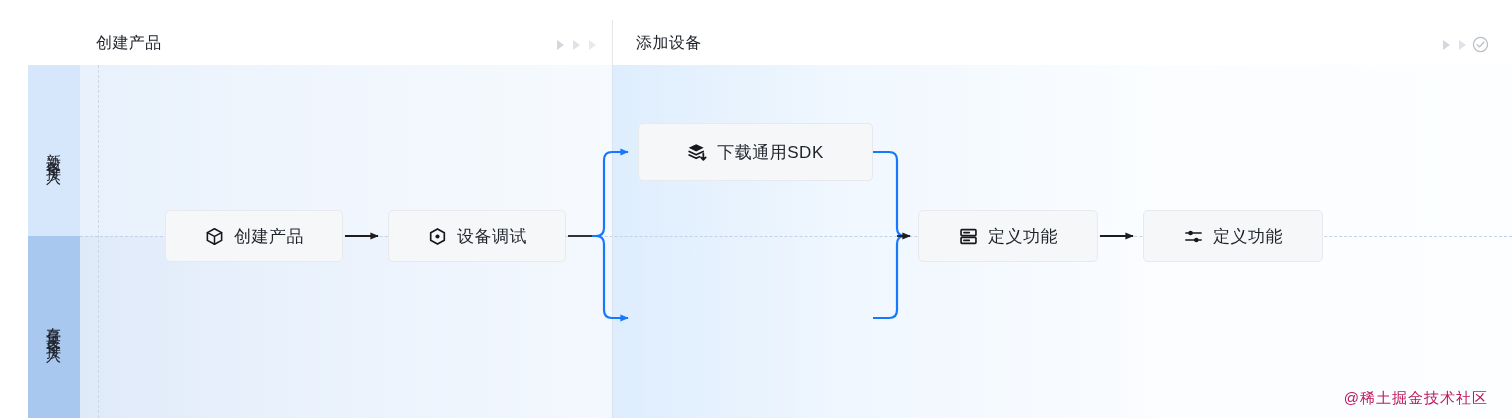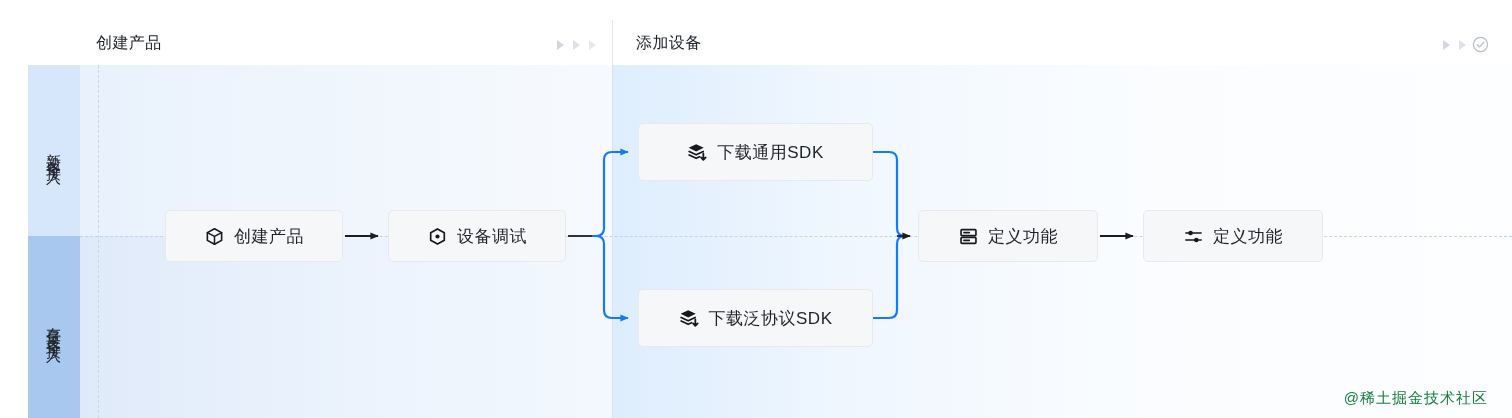--- a/index.html
+++ b/index.html
@@ -198,21 +198,21 @@
     overflow: visible;
     pointer-events: none;
   }
 
   
   .watermark {
     position: absolute;
     right: 24px;
     bottom: 10px;
     font-size: 15px;
-    color: #15803d;
+    color: #be185d;
     letter-spacing: 1px;
     white-space: nowrap;
     font-family: "Liberation Sans", "DejaVu Sans", sans-serif;
   }
 </style>
 </head>
 <body>
 
 <div id="canvas">
 
@@ -310,31 +310,20 @@
         <svg viewBox="0 0 24 24" width="20" height="20">
           <path d="M11 2.6 20 7 11 11.4 2 7 Z" fill="#15181d"></path>
           <path d="M2.6 11.4 11 15.3 19.4 11.4" fill="none" stroke="#15181d" stroke-width="2.1" stroke-linecap="round" stroke-linejoin="round"></path>
           <path d="M2.6 15.6 11 19.5 15 17.6" fill="none" stroke="#15181d" stroke-width="2.1" stroke-linecap="round" stroke-linejoin="round"></path>
           <path d="M19.6 13.6 L19.6 21.2 M16.8 18.4 L19.6 21.4 L22.4 18.4" fill="none" stroke="#15181d" stroke-width="2.1" stroke-linecap="round" stroke-linejoin="round"></path>
         </svg>
       </span>
       <span>下载通用SDK</span>
     </div>
 
-    <div class="node n-sdk-pro">
-      <span class="ico">
-        <svg viewBox="0 0 24 24" width="20" height="20">
-          <path d="M11 2.6 20 7 11 11.4 2 7 Z" fill="#15181d"></path>
-          <path d="M2.6 11.4 11 15.3 19.4 11.4" fill="none" stroke="#15181d" stroke-width="2.1" stroke-linecap="round" stroke-linejoin="round"></path>
-          <path d="M2.6 15.6 11 19.5 15 17.6" fill="none" stroke="#15181d" stroke-width="2.1" stroke-linecap="round" stroke-linejoin="round"></path>
-          <path d="M19.6 13.6 L19.6 21.2 M16.8 18.4 L19.6 21.4 L22.4 18.4" fill="none" stroke="#15181d" stroke-width="2.1" stroke-linecap="round" stroke-linejoin="round"></path>
-        </svg>
-      </span>
-      <span>下载泛协议SDK</span>
-    </div>
 
     <div class="node n-add">
       <span class="ico">
         <svg viewBox="0 0 24 24" width="19" height="19">
           <rect x="2.6" y="3.4" width="18.8" height="7.4" rx="1.1" fill="none" stroke="#15181d" stroke-width="2.1"></rect>
           <rect x="2.6" y="13.2" width="18.8" height="7.4" rx="1.1" fill="none" stroke="#15181d" stroke-width="2.1"></rect>
           <line x1="6.2" y1="7.1" x2="13" y2="7.1" stroke="#15181d" stroke-width="2.1" stroke-linecap="round"></line>
           <line x1="6.2" y1="16.9" x2="13" y2="16.9" stroke="#15181d" stroke-width="2.1" stroke-linecap="round"></line>
         </svg>
       </span>

